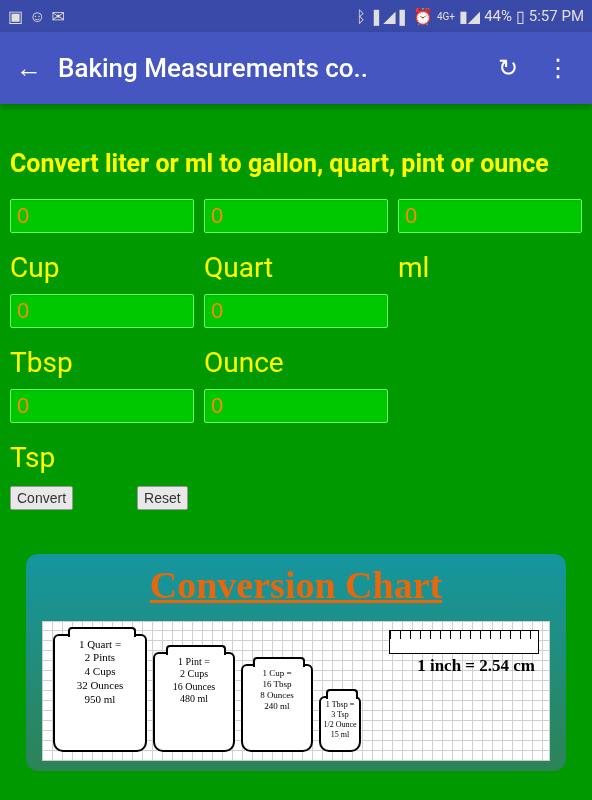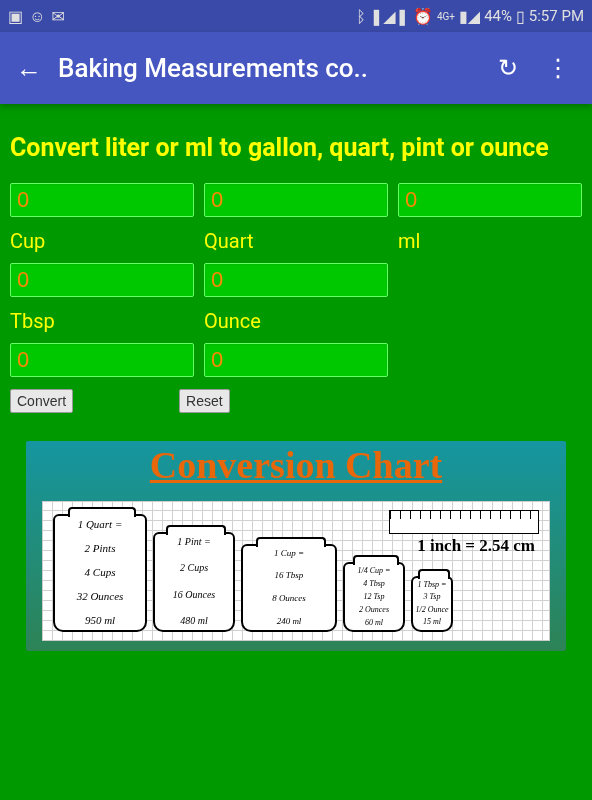--- a/index.html
+++ b/index.html
@@ -36,21 +36,21 @@
   }
   .app-bar .back { padding: 8px 16px 8px 8px; cursor: pointer; font-size: 26px; }
   .app-bar .title {
     font-size: 26px;
     font-weight: 500;
     flex: 1;
     white-space: nowrap;
     overflow: hidden;
   }
   .app-bar .refresh, .app-bar .more { padding: 0 14px; font-size: 24px; cursor: pointer; }
-  .content { padding: 0 10px; }
+  .content { padding: 16px 10px; }
   .heading {
     color: #ffff00;
     font-size: 25px;
     font-weight: bold;
     line-height: 1.3;
     padding: 28px 0 18px 0;
   }
   .grid {
     display: flex;
     gap: 10px;
@@ -69,38 +69,38 @@
     color: #ff8800;
     font-size: 22px;
     padding: 4px 6px;
     width: 100%;
     height: 34px;
     outline: none;
     box-shadow: inset 0 1px 2px rgba(0,0,0,0.08);
   }
   .field-label {
     color: #ffff00;
-    font-size: 20px;
-    margin-top: 12px;
-  }
-  .btn-row { display: flex; gap: 106px; margin-top: 2px; align-items: center; }
+    font-size: 28px;
+    margin-top: 18px;
+  }
+  .btn-row { display: flex; gap: 64px; margin-top: 2px; align-items: center; }
   .btn {
     background: #e8e8e8;
     border: 1px solid #999;
     color: #333;
     font-size: 14px;
     padding: 3px 6px;
     cursor: pointer;
     border-radius: 2px;
   }
   .chart-card {
     margin: 28px 26px 0 26px;
     background: linear-gradient(180deg, #1596a0 0%, #2d8356 100%);
-    padding: 2px 16px 10px 16px;
-    border-radius: 2px;
+    padding: 9px 16px 10px 16px;
+    border-radius: 12px;
   }
   .chart-title {
     color: #e8670a;
     font-size: 38px;
     font-weight: bold;
     text-align: center;
     text-decoration: underline;
     font-family: Georgia, serif;
     margin-bottom: 14px;
   }
@@ -117,44 +117,43 @@
       repeating-linear-gradient(0deg, transparent, transparent 9px, #d0d0d0 9px, #d0d0d0 10px),
       repeating-linear-gradient(90deg, transparent, transparent 9px, #d0d0d0 9px, #d0d0d0 10px);
   }
   .jar {
     border: 2px solid #000;
     border-radius: 6px 6px 10px 10px;
     background: #fff;
     display: flex;
     flex-direction: column;
     align-items: center;
-    justify-content: space-between;
+    justify-content: flex-start;
     font-family: cursive;
     font-size: 9px;
     line-height: 1.25;
     text-align: center;
     padding: 2px 2px;
     position: relative;
-    font-style: italic;
   }
   .jar::before {
     content: "";
     position: absolute;
     top: -9px;
     left: 14%;
     width: 72%;
     height: 8px;
     border: 2px solid #000;
     border-bottom: none;
     border-radius: 4px 4px 0 0;
     background: #fff;
   }
   .jar1 { width: 94px; height: 118px; font-size: 11px; }
   .jar2 { width: 82px; height: 100px; font-size: 10px; }
-  .jar3 { width: 96px; height: 88px; }
+  .jar3 { width: 72px; height: 88px; }
   .jar4 { width: 62px; height: 70px; font-size: 8px; }
   .jar5 { width: 42px; height: 56px; font-size: 8px; }
   .ruler {
     position: absolute;
     top: 8px;
     right: 10px;
     width: 150px;
     height: 24px;
     border: 1.5px solid #000;
     background: #fff;
@@ -209,20 +208,21 @@
       <div class="field">
         <input class="input-box" value="0" style="">
         <div class="field-label">Cup</div>
       </div>
       <div class="field">
         <input class="input-box" value="0" style="">
         <div class="field-label">Tbsp</div>
       </div>
       <div class="field">
         <input class="input-box" value="0" style="">
+        <div class="field-label">Tsp</div>
       </div>
     </div>
     <div class="col col2">
       <div class="field">
         <input class="input-box" value="0" style="">
         <div class="field-label">Quart</div>
       </div>
       <div class="field">
         <input class="input-box" value="0" style="">
         <div class="field-label">Ounce</div>
@@ -262,27 +262,20 @@
       <span class="jar-line">2 Cups</span>
       <span class="jar-line">16 Ounces</span>
       <span class="jar-line">480 ml</span>
     </div>
     <div class="jar jar3">
       <span class="jar-line">1 Cup =</span>
       <span class="jar-line">16 Tbsp</span>
       <span class="jar-line">8 Ounces</span>
       <span class="jar-line">240 ml</span>
     </div>
-    <div class="jar jar4">
-      <span class="jar-line">1/4 Cup =</span>
-      <span class="jar-line">4 Tbsp</span>
-      <span class="jar-line">12 Tsp</span>
-      <span class="jar-line">2 Ounces</span>
-      <span class="jar-line">60 ml</span>
-    </div>
     <div class="jar jar5">
       <span class="jar-line">1 Tbsp =</span>
       <span class="jar-line">3 Tsp</span>
       <span class="jar-line">1/2 Ounce</span>
       <span class="jar-line">15 ml</span>
     </div>
   </div>
 </div>
 
 </body></html>

